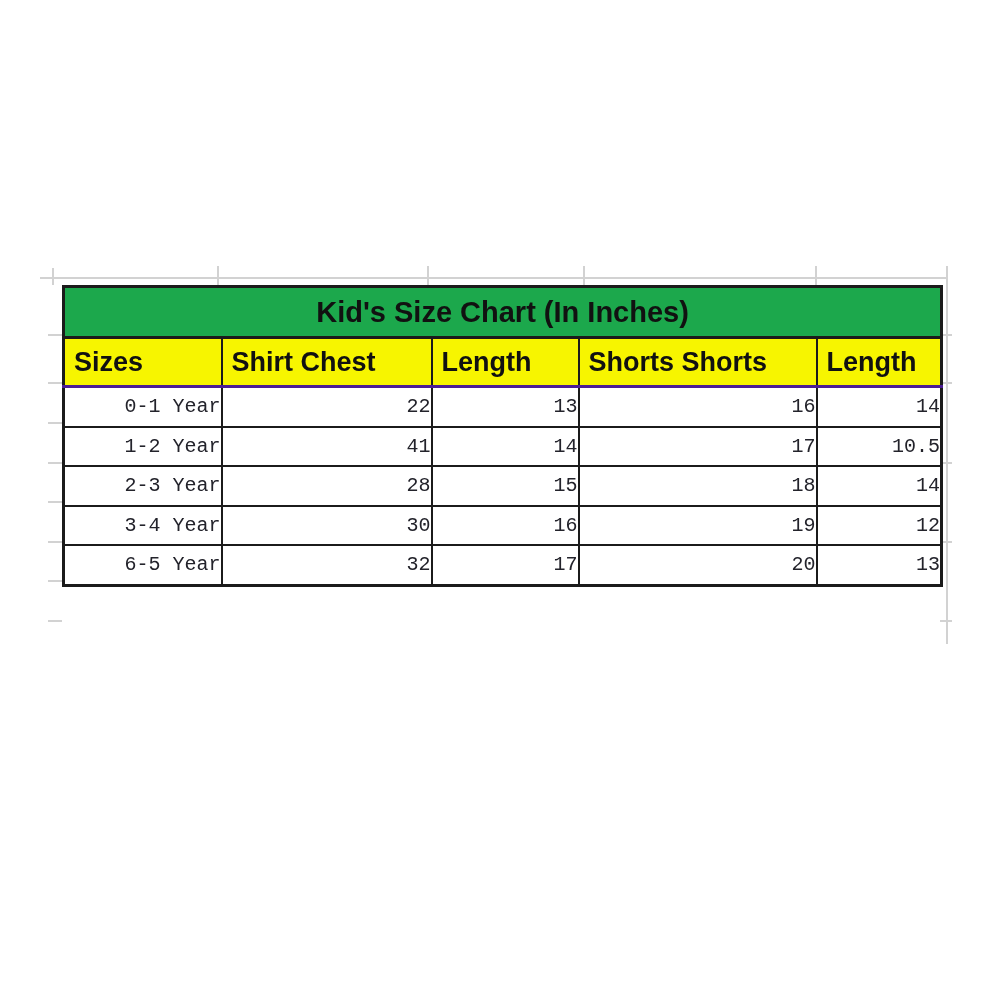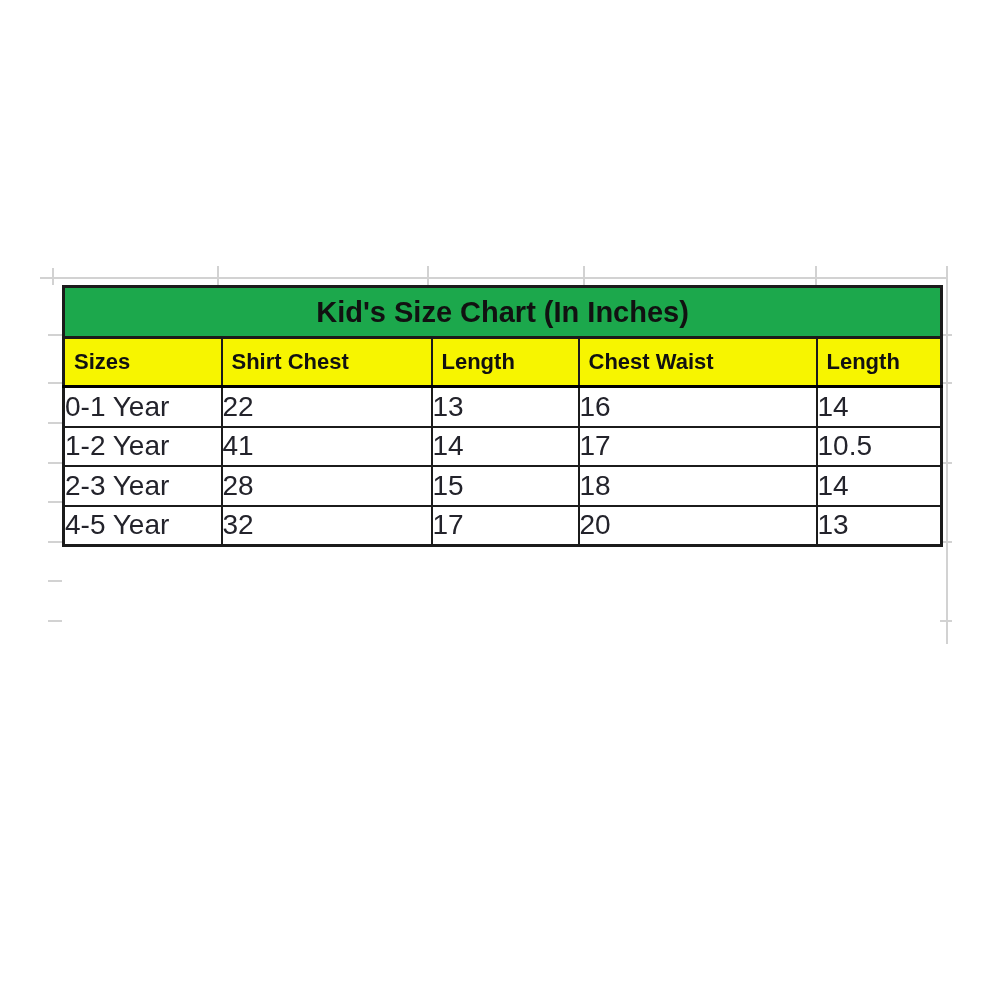--- a/index.html
+++ b/index.html
@@ -48,35 +48,36 @@
     font-size: 29px;
     font-weight: bold;
     text-align: center;
     vertical-align: middle;
     border-bottom: 3px solid #1b1b1b;
   }
   tr.header-row th {
     height: 46px;
     background: #F7F500;
     color: #111111;
-    font-size: 22px;
+    font-size: 27px;
     font-weight: bold;
     text-align: left;
     padding-left: 9px;
     vertical-align: middle;
-    border-bottom: 3px solid #000000;
+    border-bottom: 3px solid #4c1d95;
   }
   tr.data-row td {
     height: 37.5px;
     background: #ffffff;
     color: #23232b;
-    font-size: 28px;
+    font-size: 20px;
     font-weight: normal;
-    text-align: left;
+    text-align: right;
     vertical-align: middle;
+    font-family: Liberation Mono, monospace;
   }
 </style>
 </head>
 <body>
 
 <div class="canvas">
 
   <div class="gl h" style="left:40px; top:277px; width:908px;"></div>
   <div class="gl v" style="left:52px;  top:268px; height:17px;"></div>
   <div class="gl v" style="left:217px; top:266px; height:19px;"></div>
@@ -107,21 +108,21 @@
       <col style="width:125px">
     </colgroup>
     <thead>
       <tr class="title-row">
         <th colspan="5">Kid's Size Chart (In Inches)</th>
       </tr>
       <tr class="header-row" id="header-row">
           <th>Sizes</th>
           <th>Shirt Chest</th>
           <th>Length</th>
-          <th>Chest Waist</th>
+          <th>Shorts Shorts</th>
           <th>Length</th>
         </tr>
     </thead>
     <tbody id="table-body">
         <tr class="data-row">
           <td>0-1 Year</td>
           <td>22</td>
           <td>13</td>
           <td>16</td>
           <td>14</td>
@@ -134,21 +135,28 @@
           <td>10.5</td>
         </tr>
         <tr class="data-row">
           <td>2-3 Year</td>
           <td>28</td>
           <td>15</td>
           <td>18</td>
           <td>14</td>
         </tr>
         <tr class="data-row">
-          <td>4-5 Year</td>
+          <td>3-4 Year</td>
+          <td>30</td>
+          <td>16</td>
+          <td>19</td>
+          <td>12</td>
+        </tr>
+        <tr class="data-row">
+          <td>6-5 Year</td>
           <td>32</td>
           <td>17</td>
           <td>20</td>
           <td>13</td>
         </tr>
       </tbody>
   </table>
 
 </div>
 

